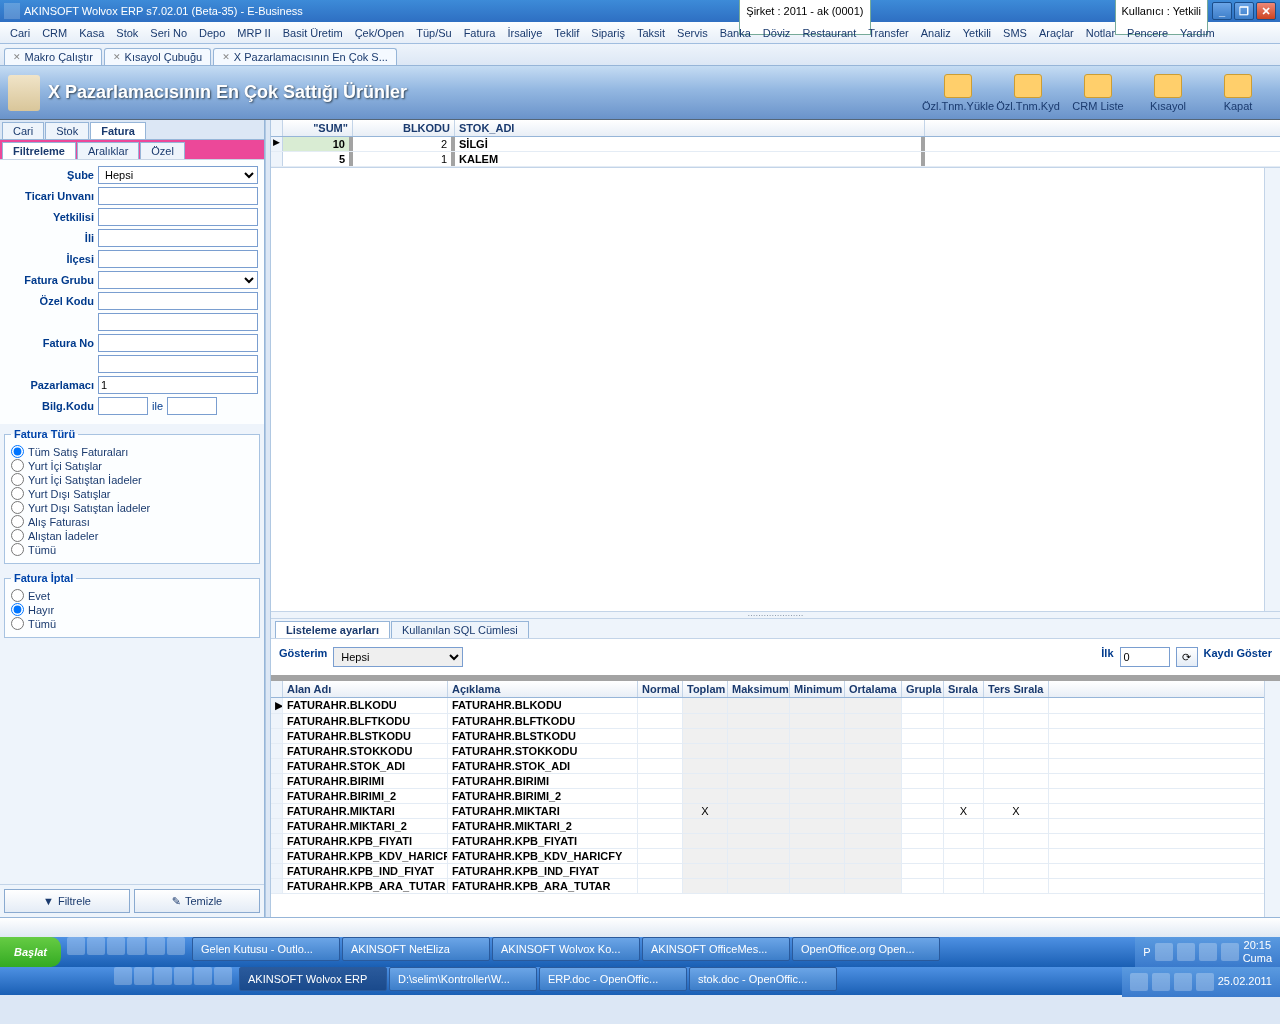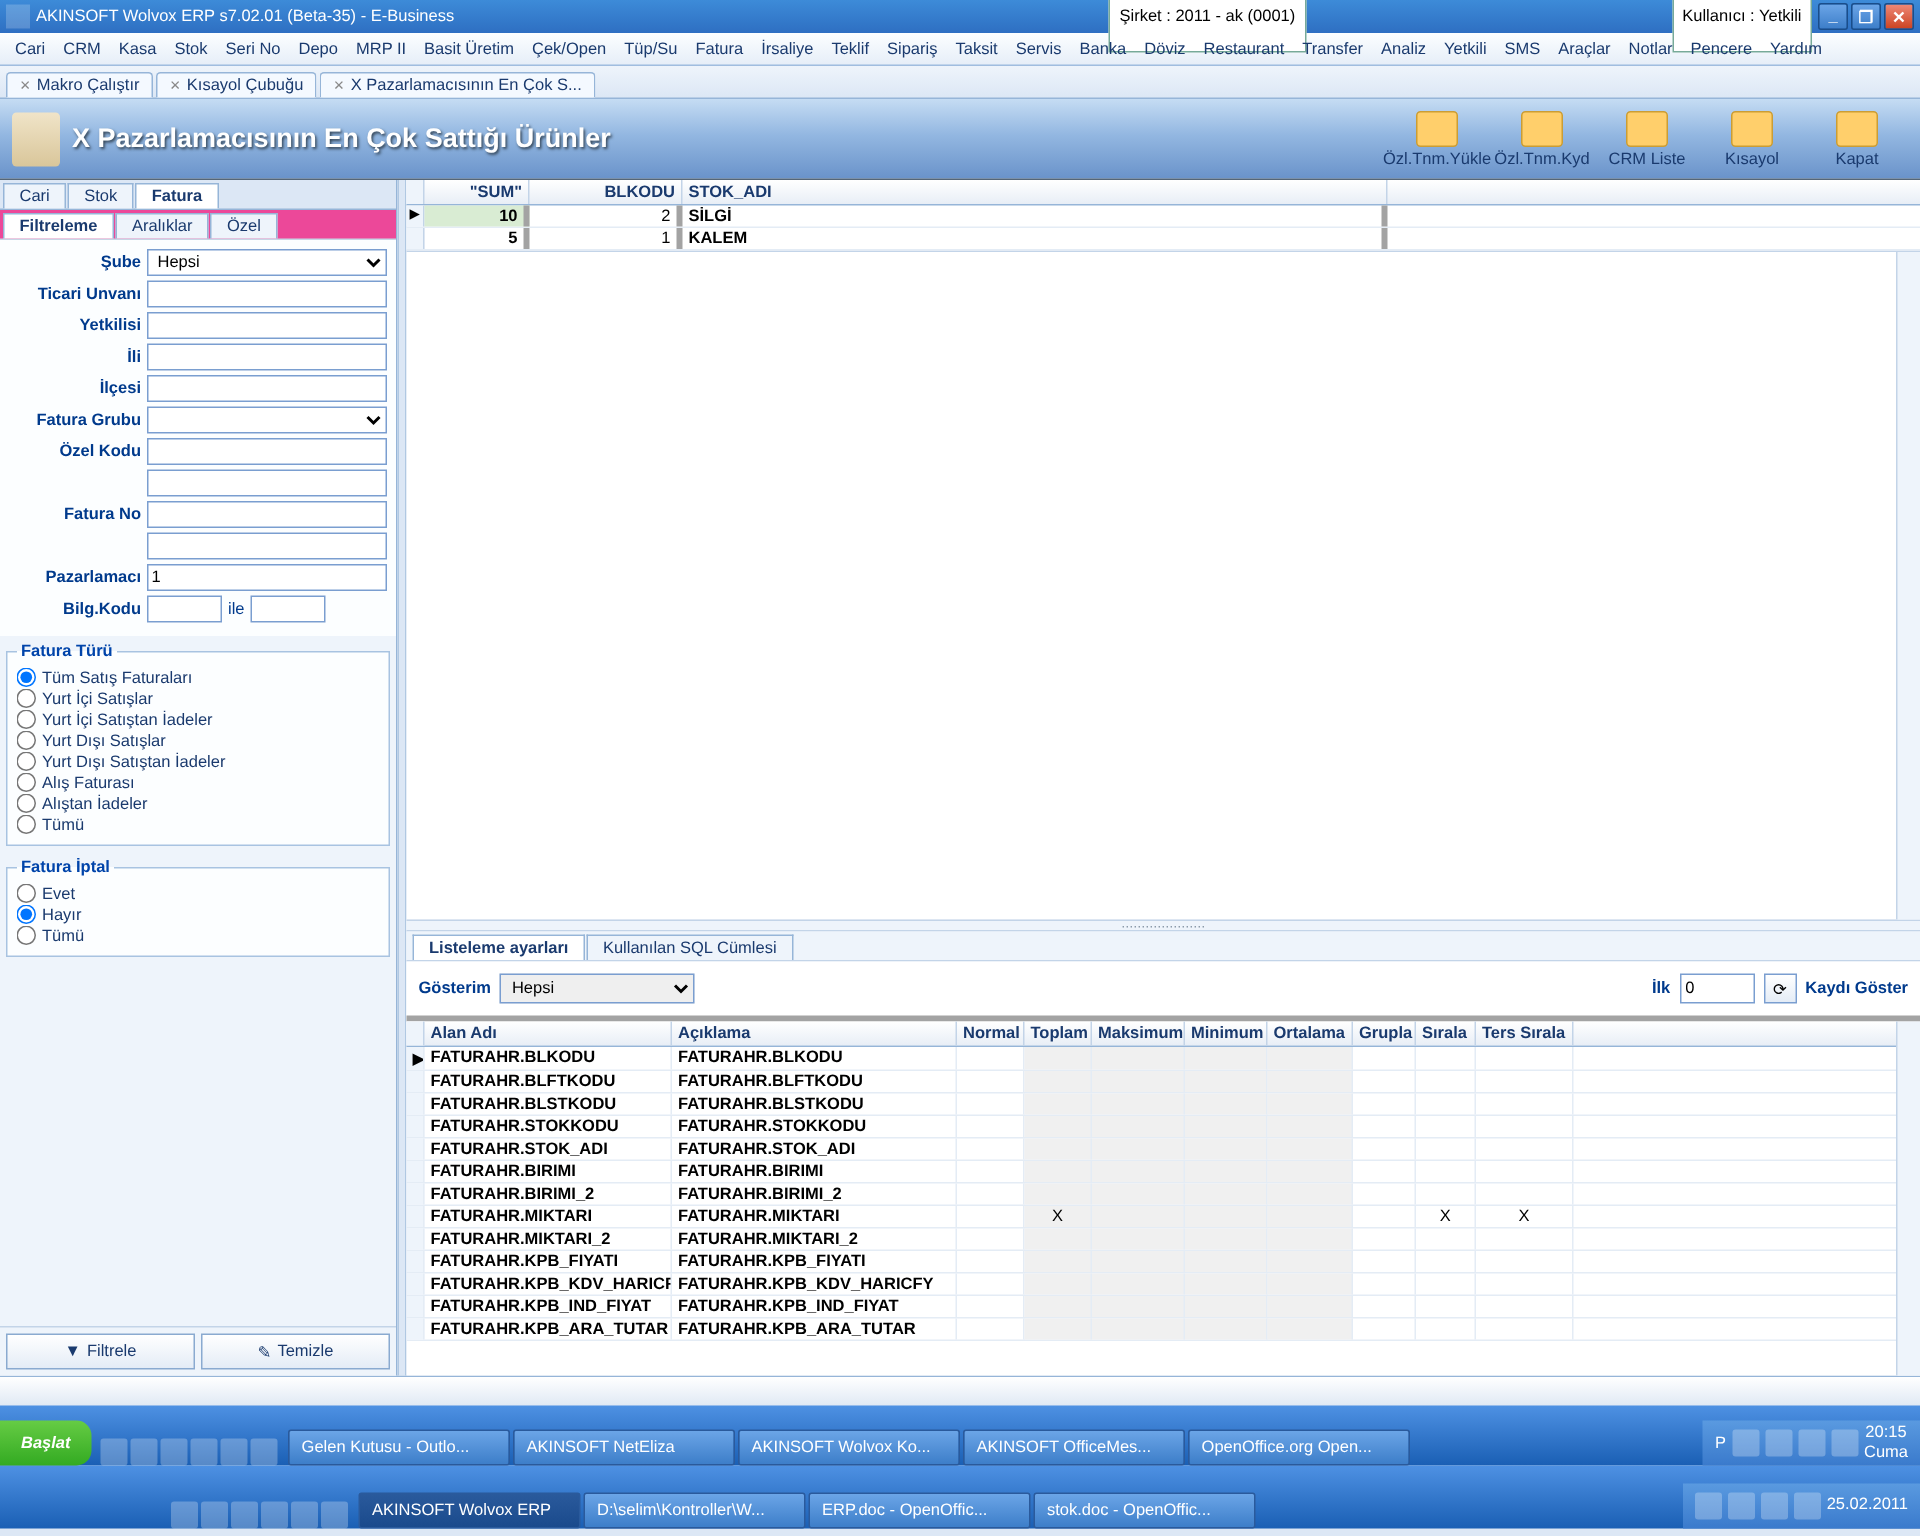--- a/index.html
+++ b/index.html
@@ -47,36 +47,36 @@
 .dt-h{border-right:1px solid #c3d4e8;padding:2px 4px;font-size:11px;font-weight:bold;color:#1a3a6e}
 .dt-row{display:flex;border-bottom:1px solid #e4ecf5}
 .dt-c{border-right:4px solid #a3a3a3;padding:1px 4px;font-size:11px}
 .dt-row .marker{width:12px;background:#eef4fb;border-right:1px solid #c3d4e8;font-size:9px;text-align:center}
 .dt-row.sel .dt-c:nth-child(2){background:#d9ecd3}
 .col1{width:70px;text-align:right}
 .col2{width:102px;text-align:right}
 .col3{width:470px}
 .split{height:8px;background:#eef4fb;border-top:1px solid #c3d4e8;border-bottom:1px solid #c3d4e8;text-align:center;font-size:8px;color:#789;display:flex;align-items:center;justify-content:center}
 .bot-tabs{display:flex;background:#eef4fb;padding:2px 4px 0;border-bottom:1px solid #c3d4e8}
-.bot-filter{display:flex;align-items:center;padding:8px;background:#fff;border-bottom:4px solid #a3a3a3;gap:6px}
+.bot-filter{display:flex;align-items:flex-start;padding:8px;background:#fff;border-bottom:6px solid #a3a3a3;gap:6px}
 .bot-filter label{color:#003a8c;font-weight:bold;font-size:11px}
 .bot-filter select,.bot-filter input{border:1px solid #7a9ed0;height:20px;font-size:11px;padding:0 3px}
 .gridhead{display:flex;background:linear-gradient(#fff,#e8eef6);border-bottom:1px solid #96b5d8}
 .gh{border-right:1px solid #c3d4e8;padding:2px 4px;font-weight:bold;color:#1a3a6e;font-size:11px}
 .gridbody{overflow-y:auto;flex:1}
 .gr{display:flex;border-bottom:1px solid #e4ecf5}
 .gc{border-right:1px solid #e4ecf5;padding:1px 4px;font-size:11px;overflow:hidden;white-space:nowrap}
 .gc0{width:12px;background:#eef4fb}
 .gc1{width:165px;font-weight:bold}
 .gc2{width:190px;font-weight:bold}
 .gcn{width:45px;text-align:center}
 .gc-sh{background:#f0f0f0}
 .statusbar{height:20px;background:linear-gradient(#fff,#e0e9f4);border-top:1px solid #96b5d8}
-.taskbar{height:40px;background:linear-gradient(#4e91e3,#1a5fb4);display:flex;align-items:flex-end}
-.taskbar2{height:42px;background:linear-gradient(#4e91e3,#1a5fb4);display:flex;align-items:flex-end}
+.taskbar{height:30px;background:linear-gradient(#4e91e3,#1a5fb4);display:flex;align-items:flex-start}
+.taskbar2{height:28px;background:linear-gradient(#4e91e3,#1a5fb4);display:flex;align-items:flex-start}
 .start{height:30px;padding:0 14px;background:linear-gradient(#6c4,#3a2);color:#fff;font-weight:bold;font-style:italic;font-size:14px;display:flex;align-items:center;border-radius:0 10px 10px 0}
 .tb-icons{display:flex;gap:2px;padding:0 6px}
 .tb-ico{width:18px;height:18px;background:#fff4;border-radius:2px}
 .tb-task{height:24px;background:linear-gradient(#6ba5e7,#3d7ec9);border:1px solid #2a5a9c;color:#fff;font-size:11px;padding:0 8px;margin:0 1px;display:flex;align-items:center;width:148px;overflow:hidden;border-radius:2px}
 .tb-task.active{background:linear-gradient(#2a5a9c,#1a4a8c)}
 .tray{margin-left:auto;background:linear-gradient(#5a9ae0,#3a7acc);height:30px;display:flex;align-items:center;padding:0 8px;gap:4px;color:#fff;font-size:10px}
 .tray .clk{text-align:center;line-height:1.2}
 .vsplit{width:6px;background:#dce7f5;border-left:1px solid #b0c8e2;border-right:1px solid #b0c8e2;cursor:ew-resize}
 .scroll-v{width:16px;background:#eef4fb;border-left:1px solid #c3d4e8}
 </style>

